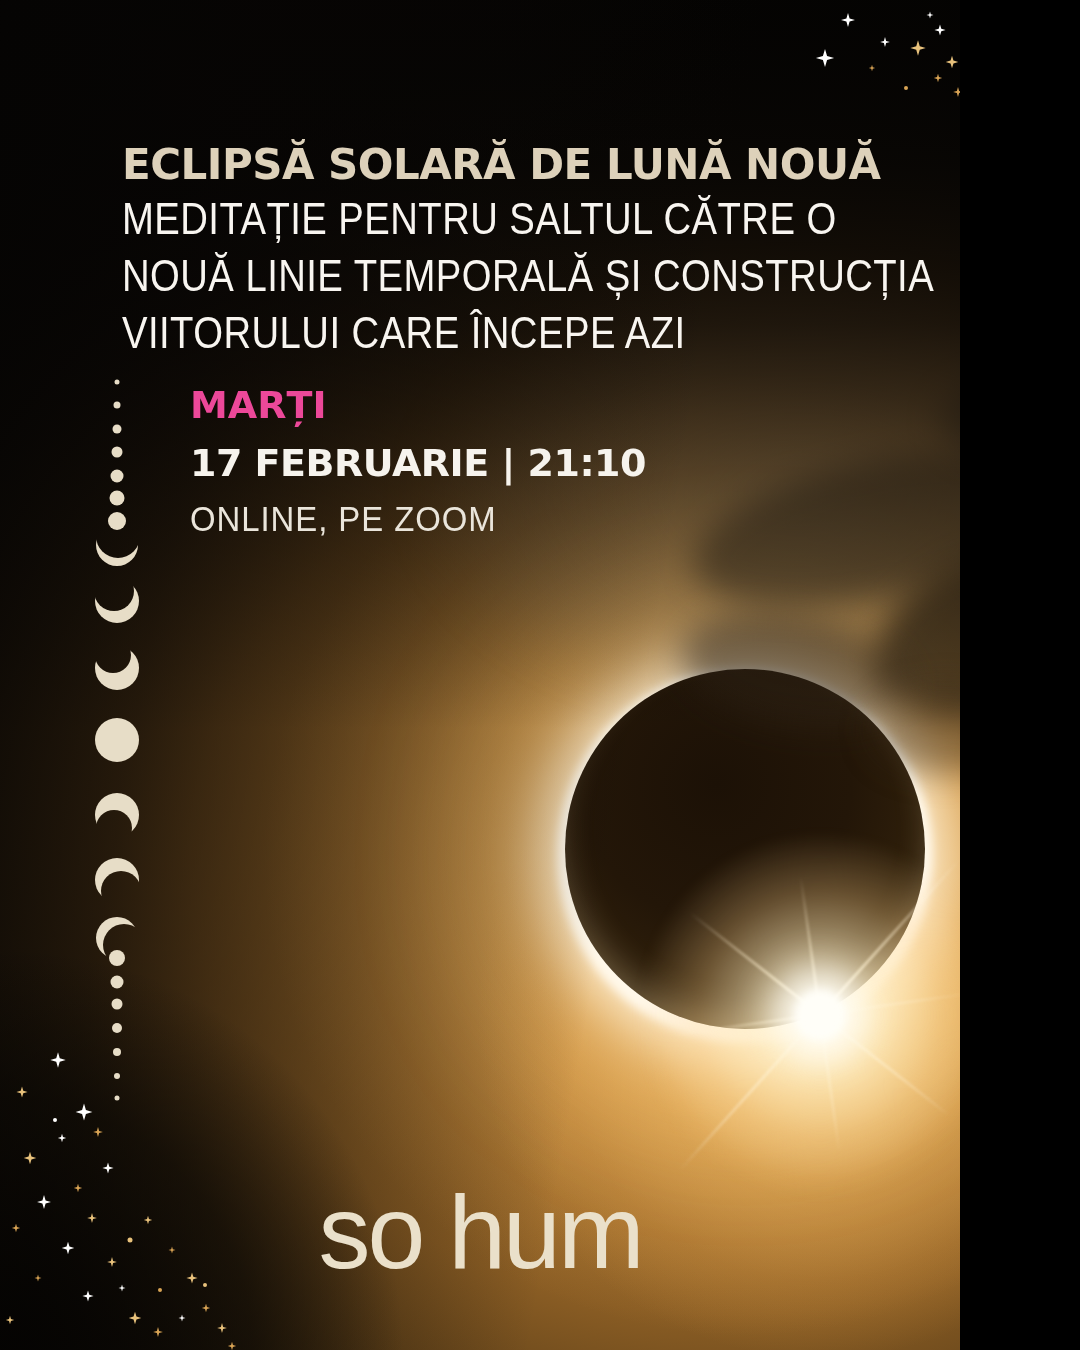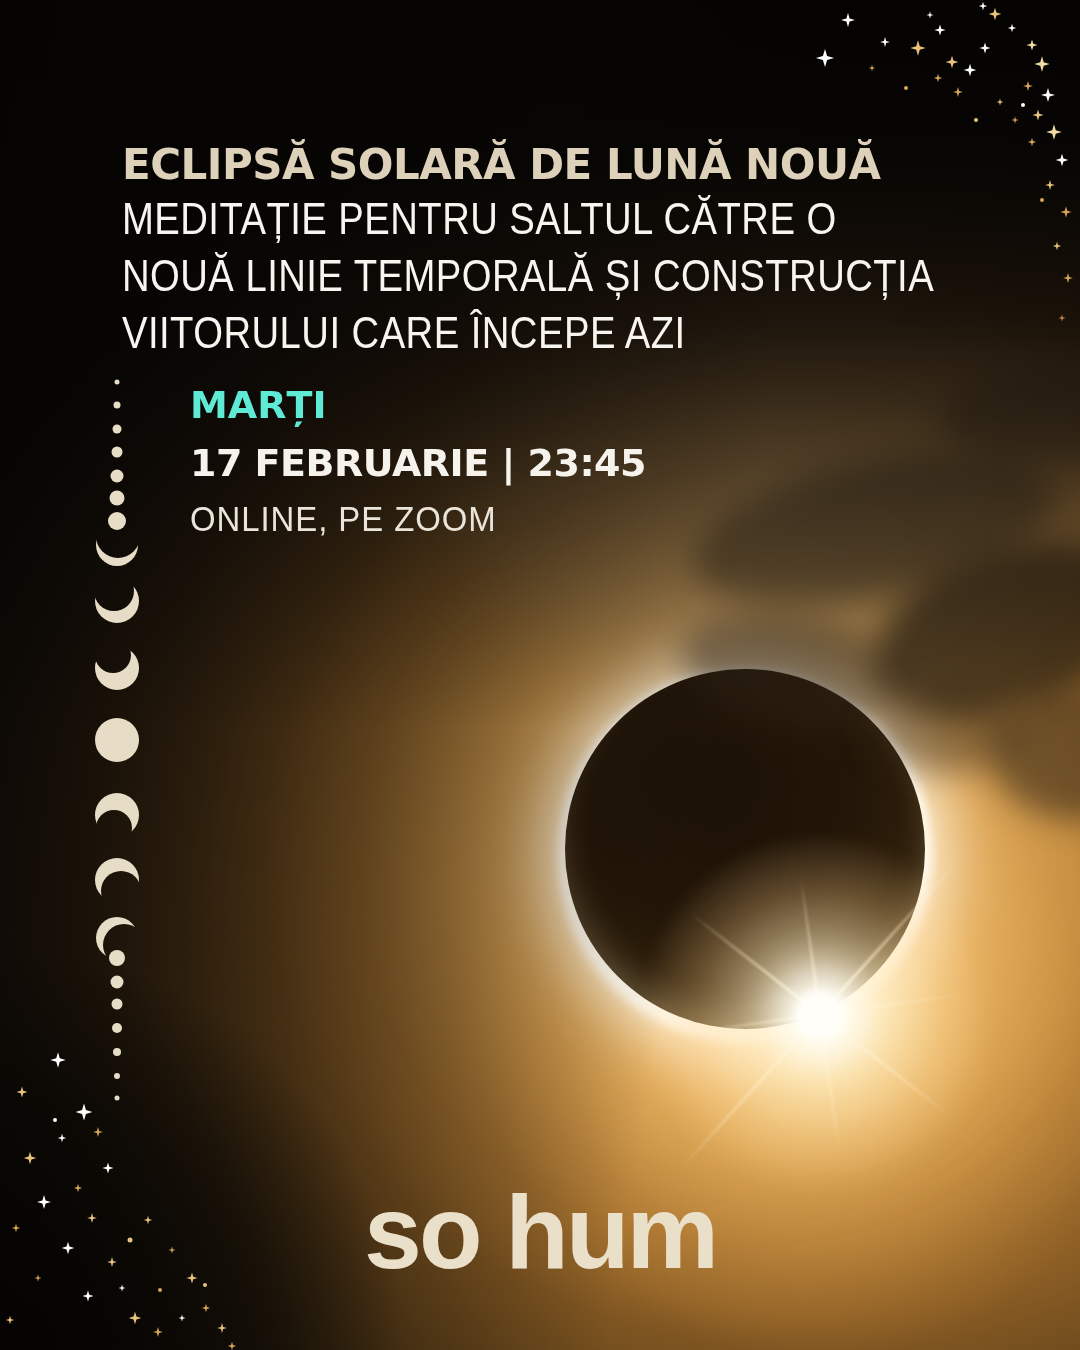--- a/index.html
+++ b/index.html
@@ -1,17 +1,17 @@
 <!DOCTYPE html>
 <html><head>
 <meta charset="utf-8">
 <style>
   html,body{margin:0;padding:0;background:#000;}
   .poster{
-    position:relative;width:1080px;height:1350px;overflow:hidden;
+    position:relative;width:960px;height:1350px;overflow:hidden;
     font-family:"Liberation Sans",sans-serif;
     background:#070604;
   }
   
   .sky{
     position:absolute;inset:0;
     background:
       radial-gradient(circle 430px at 820px 1015px, rgba(255,250,235,0.95) 0%, rgba(255,228,165,0.72) 16%, rgba(248,190,100,0.45) 38%, rgba(232,165,75,0.20) 62%, rgba(232,165,75,0) 80%),
       radial-gradient(circle 560px at 745px 855px, rgba(252,208,132,0.50) 0%, rgba(243,188,104,0.38) 45%, rgba(224,163,82,0.16) 70%, rgba(224,163,82,0) 86%),
       radial-gradient(ellipse 980px 820px at 76% 64%, #c38c40 0%, #b07a32 30%, #8a5d24 55%, #553a16 75%, #2a1d0d 92%, #1a1208 100%),
@@ -84,33 +84,33 @@
     letter-spacing:-0.5px;color:#ddd1ba;white-space:nowrap;
   }
   .subtitle{position:absolute;left:122px;top:190px;color:#f8f5f0;}
   .subtitle .line{
     font-size:44px;line-height:57px;font-weight:400;letter-spacing:0.5px;
     white-space:nowrap;transform:scaleX(0.87);transform-origin:left center;
   }
   .details{position:absolute;left:190px;top:386px;}
   .details .day{
     font-family:"DejaVu Sans",sans-serif;font-weight:700;font-size:38px;line-height:1;
-    color:#5eead4;letter-spacing:0;margin-bottom:20px;
+    color:#ec4899;letter-spacing:0;margin-bottom:20px;
   }
   .details .datetime{
     font-family:"DejaVu Sans",sans-serif;font-weight:700;font-size:38px;line-height:1;
     color:#f6f3ed;letter-spacing:-0.5px;margin-bottom:19px;
   }
   .details .location{
     font-size:35px;line-height:1;color:#eae5db;letter-spacing:1px;
     transform:scaleX(0.94);transform-origin:left center;
   }
   .logo{
     position:absolute;left:50%;top:1180px;transform:translateX(-50%);
-    font-size:104px;line-height:1;color:#eae0ca;letter-spacing:-3px;font-weight:700;
+    font-size:104px;line-height:1;color:#eae0ca;letter-spacing:-3px;font-weight:400;
     white-space:nowrap;
   }
 </style>
 </head>
 <body>
 
 <div class="poster">
 
   <div class="sky"></div>
   <div class="tan-haze"></div>
@@ -273,19 +273,19 @@
   <h1 class="title">ECLIPSĂ SOLARĂ DE LUNĂ NOUĂ</h1>
 
   <div class="subtitle">
     <div class="line">MEDITAȚIE PENTRU SALTUL CĂTRE O</div>
     <div class="line">NOUĂ LINIE TEMPORALĂ ȘI CONSTRUCȚIA</div>
     <div class="line">VIITORULUI CARE ÎNCEPE AZI</div>
   </div>
 
   <div class="details">
     <div class="day">MARȚI</div>
-    <div class="datetime">17 FEBRUARIE | 23:45</div>
+    <div class="datetime">17 FEBRUARIE | 21:10</div>
     <div class="location">ONLINE, PE ZOOM</div>
   </div>
 
   <div class="logo">so hum</div>
 
 </div>
 
 </body></html>

